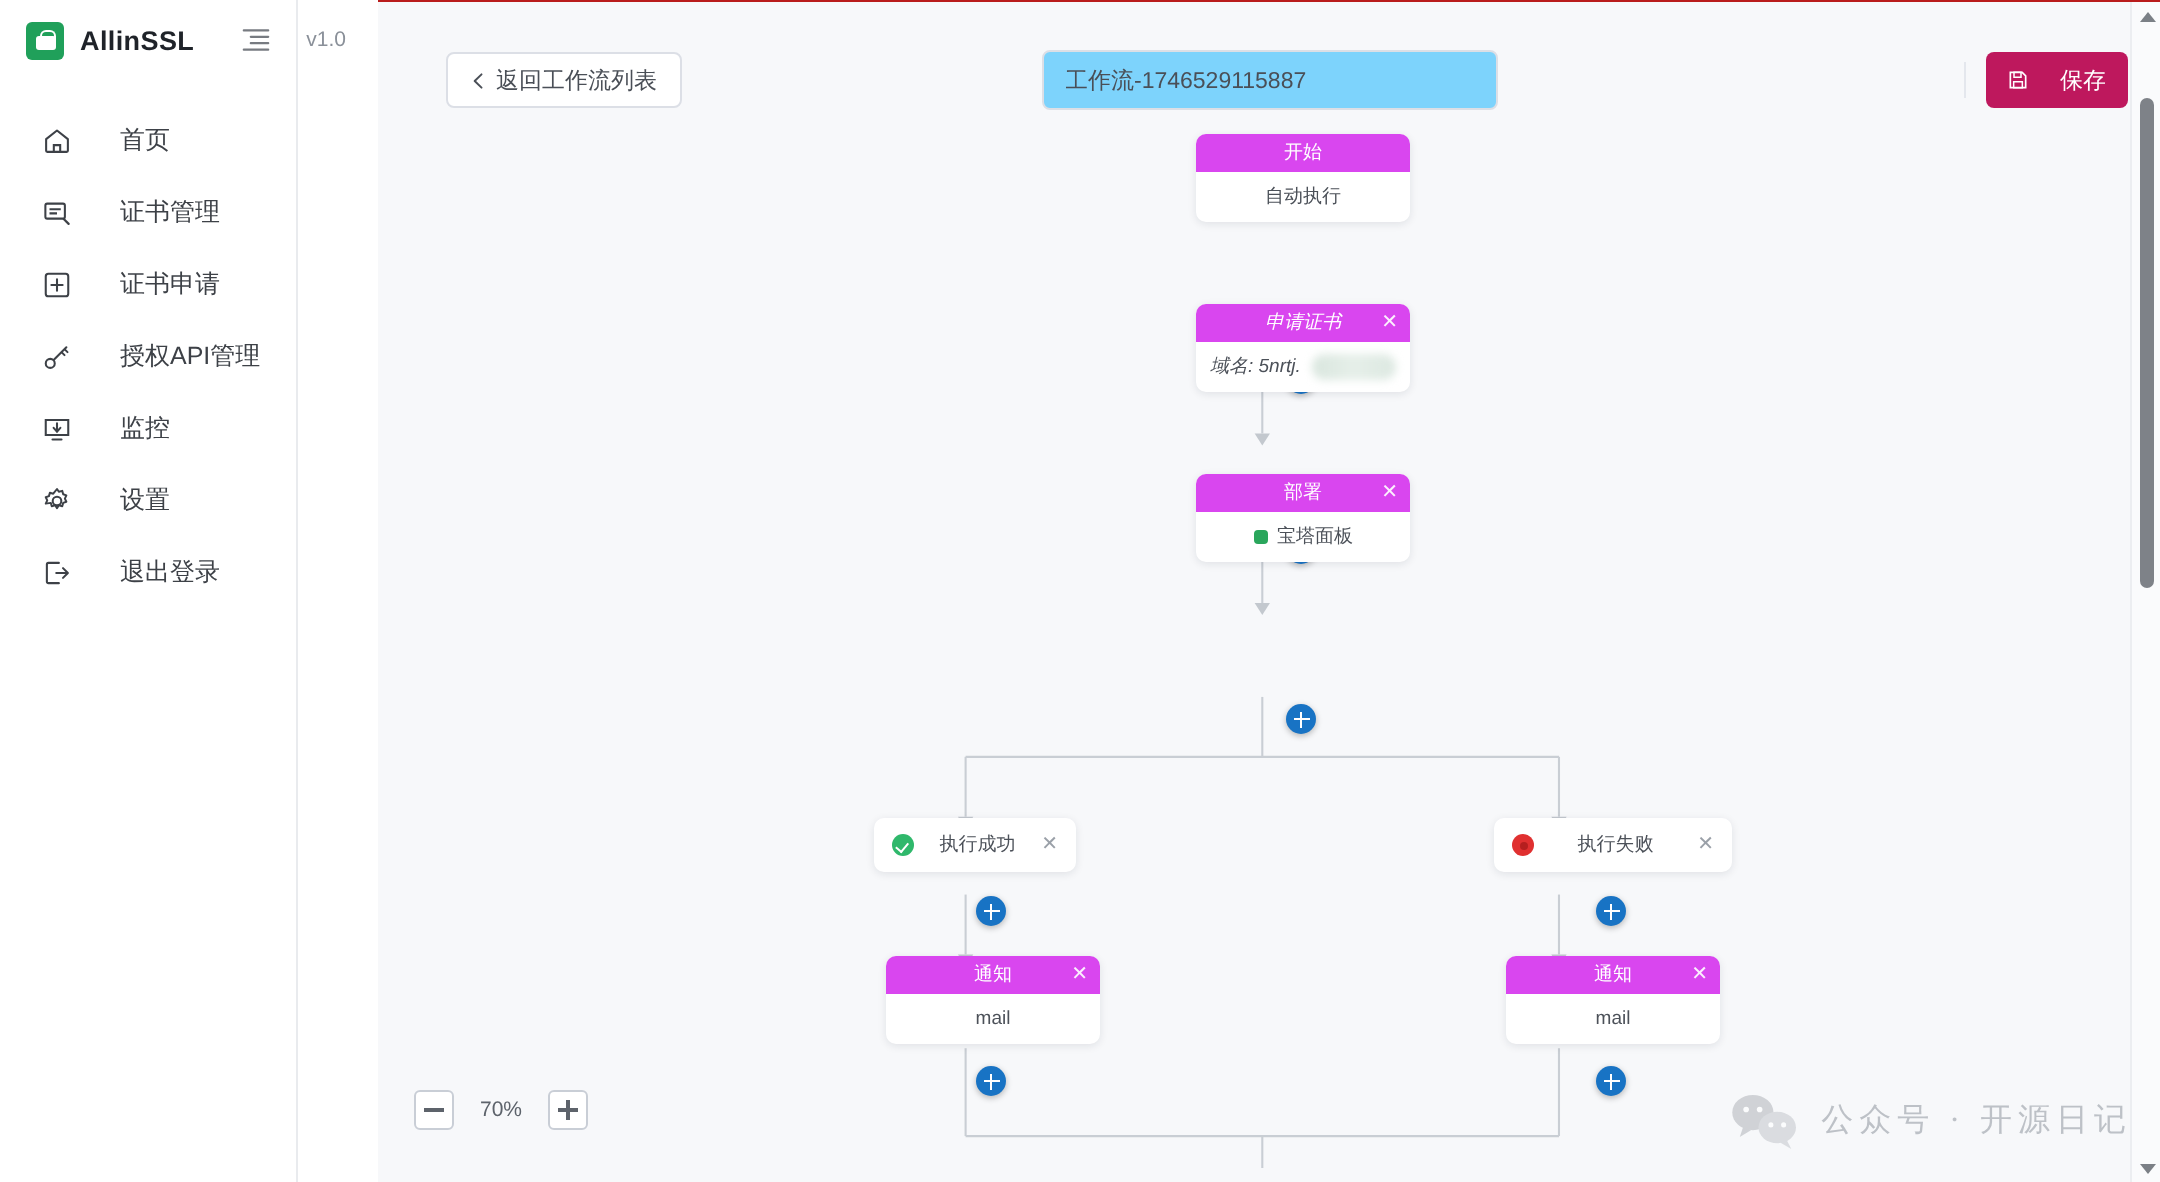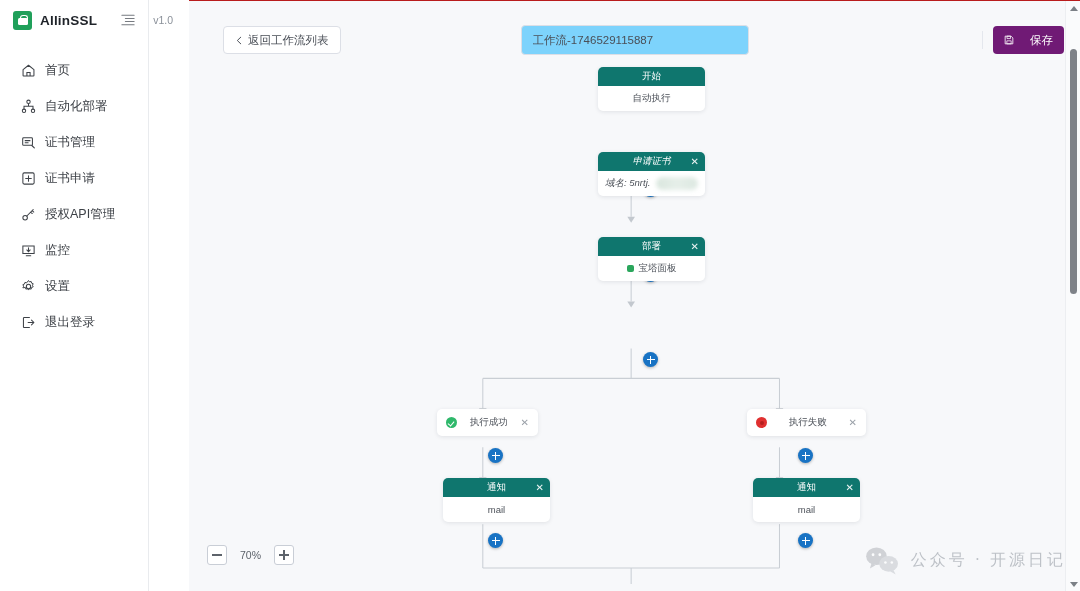--- a/index.html
+++ b/index.html
@@ -56,21 +56,21 @@
     letter-spacing: .2px;
     color: #1f2329;
     flex: 1;
   }
   .collapse-icon { width: 14px; height: 14px; display: block; opacity: .75; }
 
   .nav { padding-top: 12px; }
   .nav-item {
     height: 36px;
     display: flex; align-items: center;
-    gap: 9px;
+    gap: 24px;
     padding-left: 21px;
     font-size: 12.5px;
     color: #3d4147;
     cursor: pointer;
   }
   .nav-icon { width: 15px; height: 15px; flex: 0 0 15px; display: block; }
   .nav-label { line-height: 1; }
 
   
   .main {
@@ -141,21 +141,21 @@
   }
   .toolbar-right {
     margin-left: auto;
     display: flex;
     align-items: center;
     gap: 10px;
   }
   .divider-v { width: 1px; height: 18px; background: #e4e7ed; }
   .save-btn {
     height: 28px;
-    background: #701a75;
+    background: #be185d;
     color: #ffffff;
     border: none;
     border-radius: 4px;
     font-size: 11.5px;
     padding: 0 11px;
     display: inline-flex;
     align-items: center;
     gap: 16px;
     cursor: pointer;
     font-family: "Liberation Sans", "DejaVu Sans", sans-serif;
@@ -178,21 +178,21 @@
   
   .node {
     position: absolute;
     background: #ffffff;
     border-radius: 5px;
     box-shadow: 0 1px 4px rgba(20,30,50,.10);
     overflow: hidden;
     cursor: pointer;
   }
   .node-head {
-    background: #0f766e;
+    background: #d946ef;
     color: #ffffff;
     height: 19px;
     display: flex;
     align-items: center;
     justify-content: center;
     position: relative;
     font-size: 9.5px;
   }
   .node-head .close {
     position: absolute;
@@ -389,29 +389,20 @@
     <nav class="nav">
 
       <div class="nav-item">
         <svg class="nav-icon" viewBox="0 0 16 16">
           <path d="M2.2 7L8 2.4 13.8 7v6.2a.6.6 0 0 1-.6.6H2.8a.6.6 0 0 1-.6-.6z" fill="none" stroke="#3d4147" stroke-width="1.1" stroke-linejoin="round"></path>
           <path d="M6.3 13.8v-3.6h3.4v3.6" fill="none" stroke="#3d4147" stroke-width="1.1"></path>
         </svg>
         <span class="nav-label">首页</span>
       </div>
 
-      <div class="nav-item">
-        <svg class="nav-icon" viewBox="0 0 16 16">
-          <circle cx="8" cy="3" r="1.8" fill="none" stroke="#3d4147" stroke-width="1.1"></circle>
-          <circle cx="3.2" cy="12.6" r="1.8" fill="none" stroke="#3d4147" stroke-width="1.1"></circle>
-          <circle cx="12.8" cy="12.6" r="1.8" fill="none" stroke="#3d4147" stroke-width="1.1"></circle>
-          <path d="M8 4.8v2.9M3.2 10.8V7.7h9.6v3.1" fill="none" stroke="#3d4147" stroke-width="1.1"></path>
-        </svg>
-        <span class="nav-label">自动化部署</span>
-      </div>
 
       <div class="nav-item">
         <svg class="nav-icon" viewBox="0 0 16 16">
           <rect x="1.8" y="3" width="10.4" height="8" rx="1" fill="none" stroke="#3d4147" stroke-width="1.1"></rect>
           <path d="M4 6h6M4 8.2h4" stroke="#3d4147" stroke-width="1.1" fill="none"></path>
           <path d="M11.6 11.2l2.6 2.6" stroke="#3d4147" stroke-width="1.2" fill="none" stroke-linecap="round"></path>
         </svg>
         <span class="nav-label">证书管理</span>
       </div>
 

